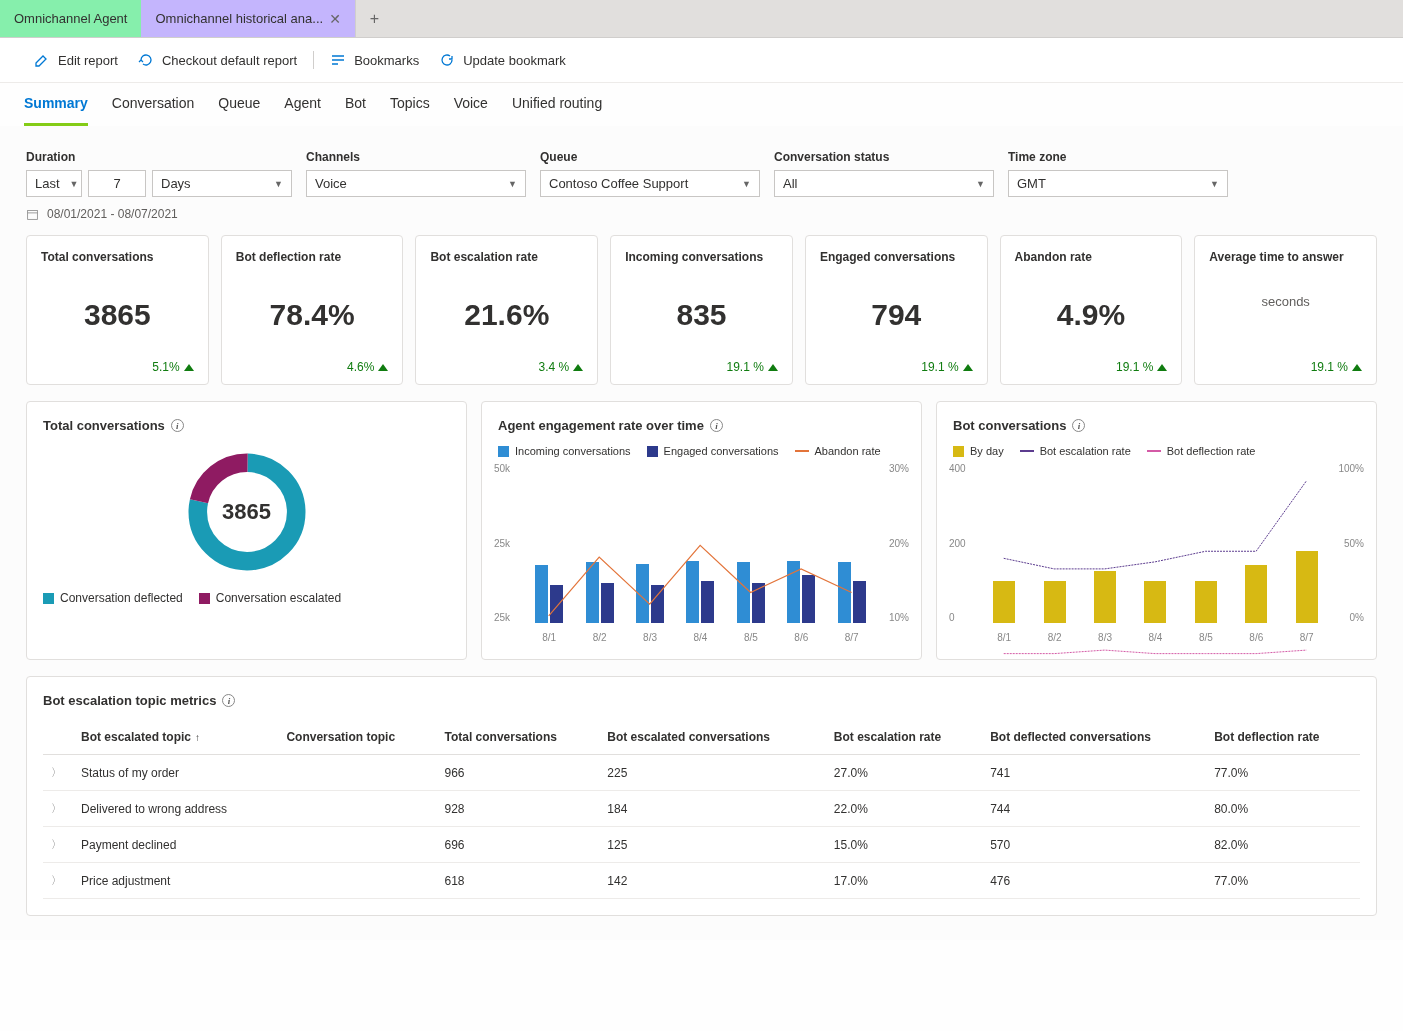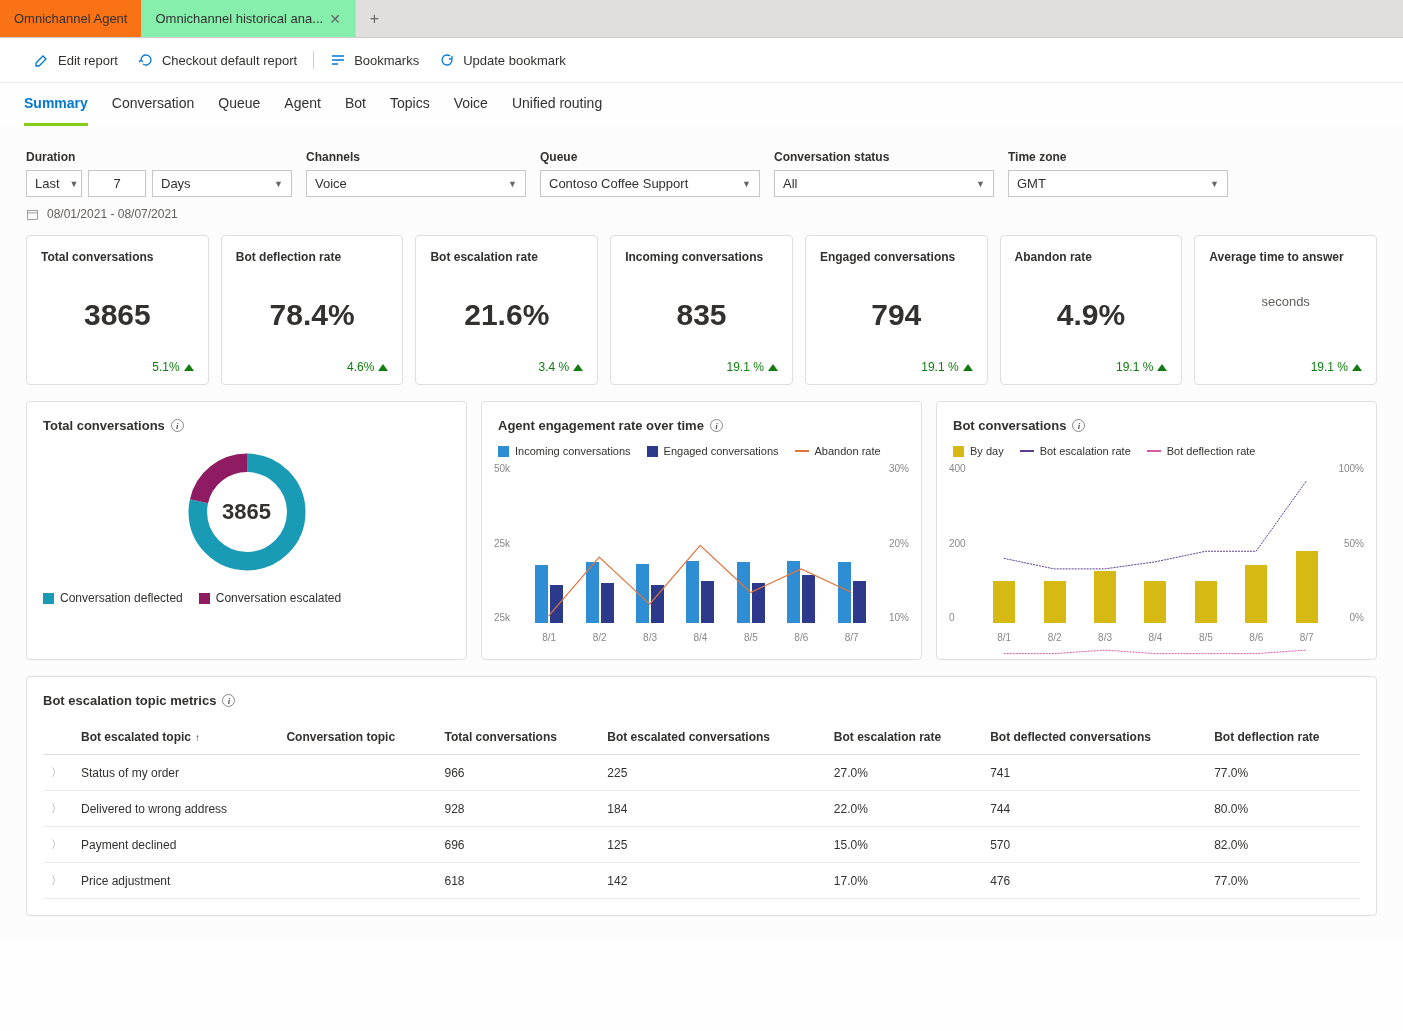--- a/index.html
+++ b/index.html
@@ -1,21 +1,21 @@
 <!DOCTYPE html>
 <html><head>
 <meta charset="utf-8">
 <style>
   * { box-sizing: border-box; margin: 0; padding: 0; }
   body { font-family: 'Segoe UI', -apple-system, sans-serif; font-size: 13px; background: #fefefe; color: #323130; }
   
   
   .tab-bar { display: flex; align-items: center; background: #e1dfdd; height: 38px; border-bottom: 1px solid #d0cecc; }
-  .tab { padding: 0 14px; height: 100%; display: flex; align-items: center; gap: 6px; font-size: 13px; background: #f97316; }
-  .tab.active { background: #86efac; border-right: 1px solid #d0cecc; }
+  .tab { padding: 0 14px; height: 100%; display: flex; align-items: center; gap: 6px; font-size: 13px; background: #86efac; }
+  .tab.active { background: #c4b5fd; border-right: 1px solid #d0cecc; }
   .tab-close { font-size: 14px; color: #666; cursor: pointer; }
   .tab-add { padding: 0 14px; color: #666; font-size: 16px; }
   
   
   .toolbar { display: flex; align-items: center; padding: 10px 24px; background: #fff; border-bottom: 1px solid #edebe9; }
   .tb-btn { display: flex; align-items: center; gap: 8px; padding: 4px 10px; color: #323130; cursor: pointer; border: none; background: none; font-size: 13px; }
   .tb-btn svg { width: 16px; height: 16px; }
   .tb-sep { width: 1px; height: 18px; background: #d0cecc; margin: 0 6px; }
   
   

